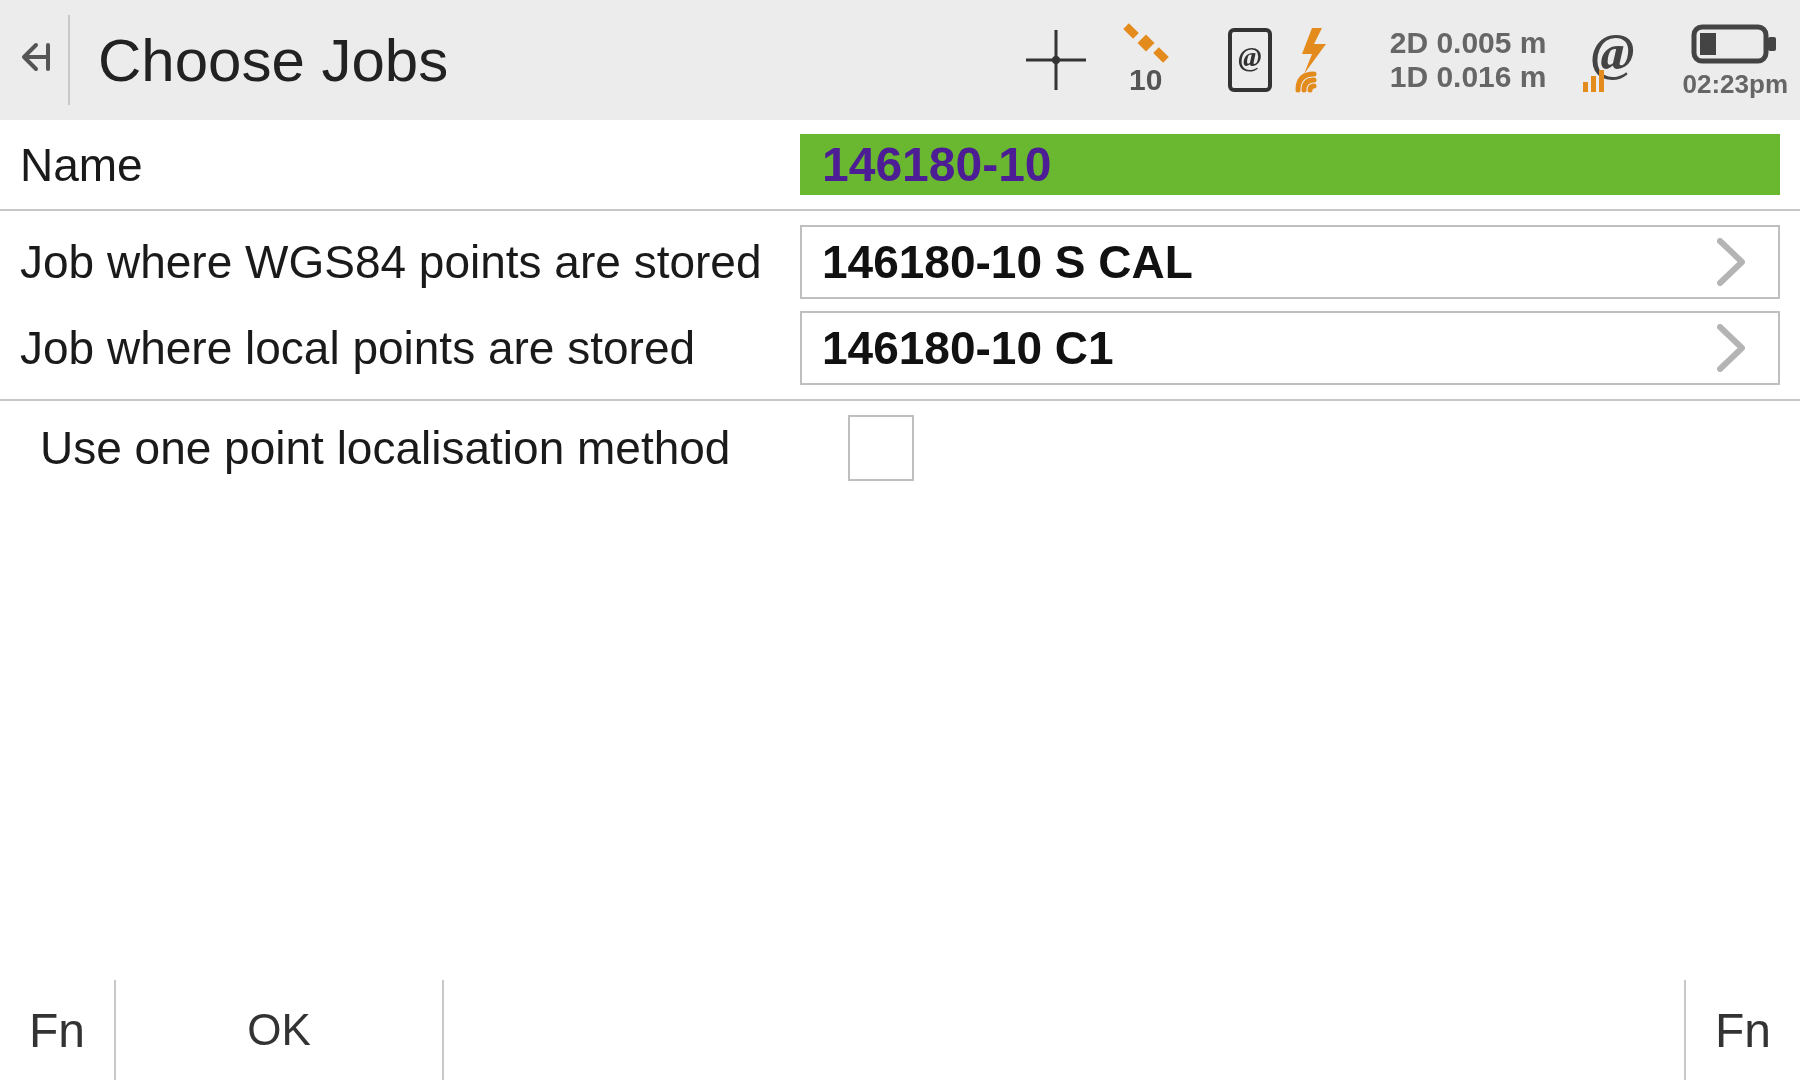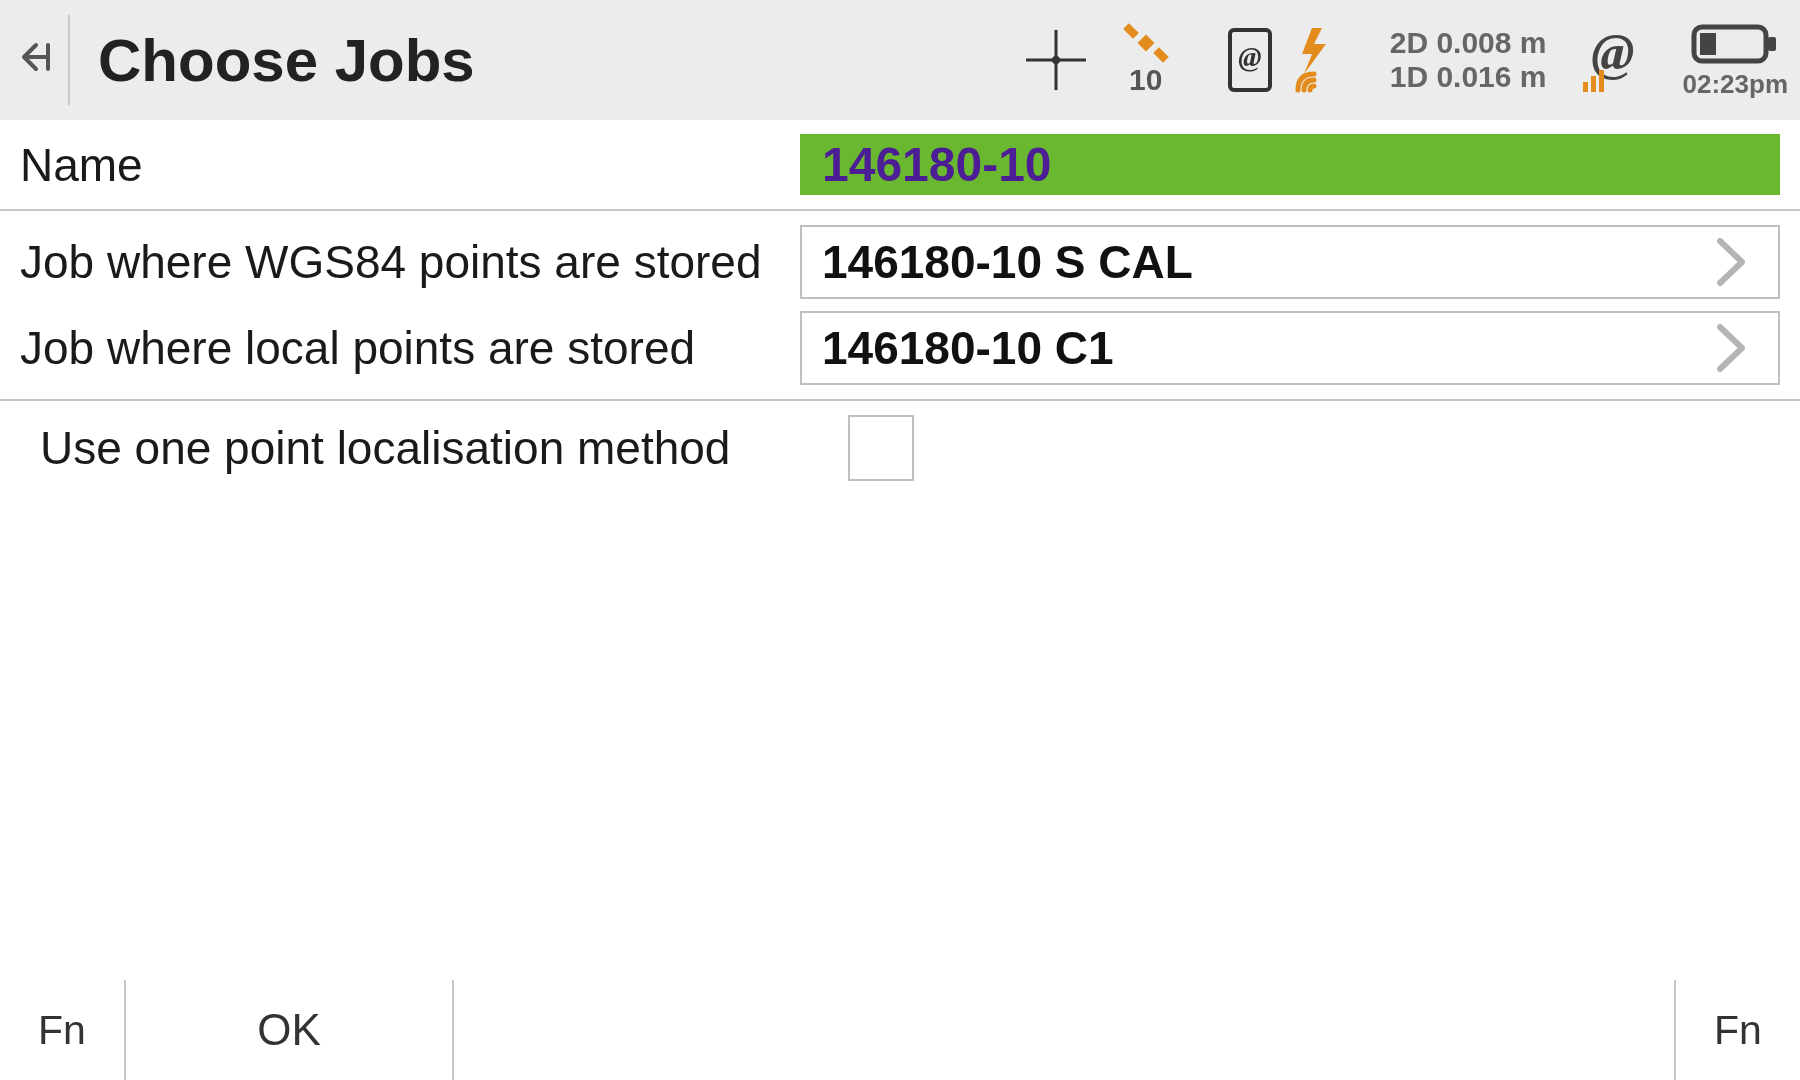--- a/index.html
+++ b/index.html
@@ -15,21 +15,21 @@
   }
   .back-btn {
     width: 56px; height: 90px;
     display: flex; align-items: center; justify-content: center;
     border-right: 2px solid #c8c8c8;
     margin-right: 28px;
     cursor: pointer;
   }
   .page-title {
     font-size: 60px;
-    font-weight: 700;
+    font-weight: 400;
     color: #222;
     flex: 0 0 auto;
   }
   .header-spacer { flex: 1 1 auto; }
   .status-group {
     display: flex; align-items: center; gap: 32px;
     padding-right: 4px;
   }
   .status-item {
     display: flex; flex-direction: column; align-items: center; justify-content: center;
@@ -85,21 +85,21 @@
     background: #fff;
     display: flex; align-items: stretch;
     font-size: 40px;
     color: #333;
   }
   .footer .fn, .footer .btn {
     display: flex; align-items: center; justify-content: center;
     border-right: 2px solid #c8c8c8;
     cursor: pointer;
   }
-  .footer .fn { width: 126px; font-size: 41px; }
+  .footer .fn { width: 116px; font-size: 48px; }
   .footer .fn.right { border-right: none; border-left: 2px solid #c8c8c8; margin-left: auto; }
   .footer .btn { width: 328px; font-size: 44px; }
 </style>
 </head>
 <body>
 
 <div class="header">
   <div class="back-btn">
     <svg width="46" height="46" viewBox="0 0 46 46">
       <path d="M18 8 L6 20 L18 32 M6 20 H30 M30 8 V32" fill="none" stroke="#555" stroke-width="4" stroke-linecap="round" stroke-linejoin="round"></path>
@@ -133,21 +133,21 @@
         <text x="26" y="42" font-size="28" font-style="italic" text-anchor="middle" fill="#333" font-family="Georgia,serif">@</text>
       </svg>
       <svg width="46" height="72" viewBox="0 0 46 72">
         <path d="M20 4 L10 30 H20 L12 50 L34 20 H22 L30 4 Z" fill="#e38b1d"></path>
         <path d="M6 66 Q6 50 22 50 M12 66 Q12 56 22 56 M18 66 Q18 62 22 62" fill="none" stroke="#e38b1d" stroke-width="5" stroke-linecap="round"></path>
       </svg>
     </div>
 
     <div class="status-item" style="align-items:flex-start;">
       <div class="precision-block">
-        <div>2D 0.008 m</div>
+        <div>2D 0.005 m</div>
         <div>1D 0.016 m</div>
       </div>
     </div>
 
     <div class="status-item">
       <svg width="72" height="72" viewBox="0 0 72 72">
         <text x="34" y="46" font-size="52" font-style="italic" text-anchor="middle" fill="#444" font-family="Georgia,serif">@</text>
         <rect x="4" y="58" width="5" height="10" fill="#e38b1d"></rect>
         <rect x="12" y="52" width="5" height="16" fill="#e38b1d"></rect>
         <rect x="20" y="46" width="5" height="22" fill="#e38b1d"></rect>

